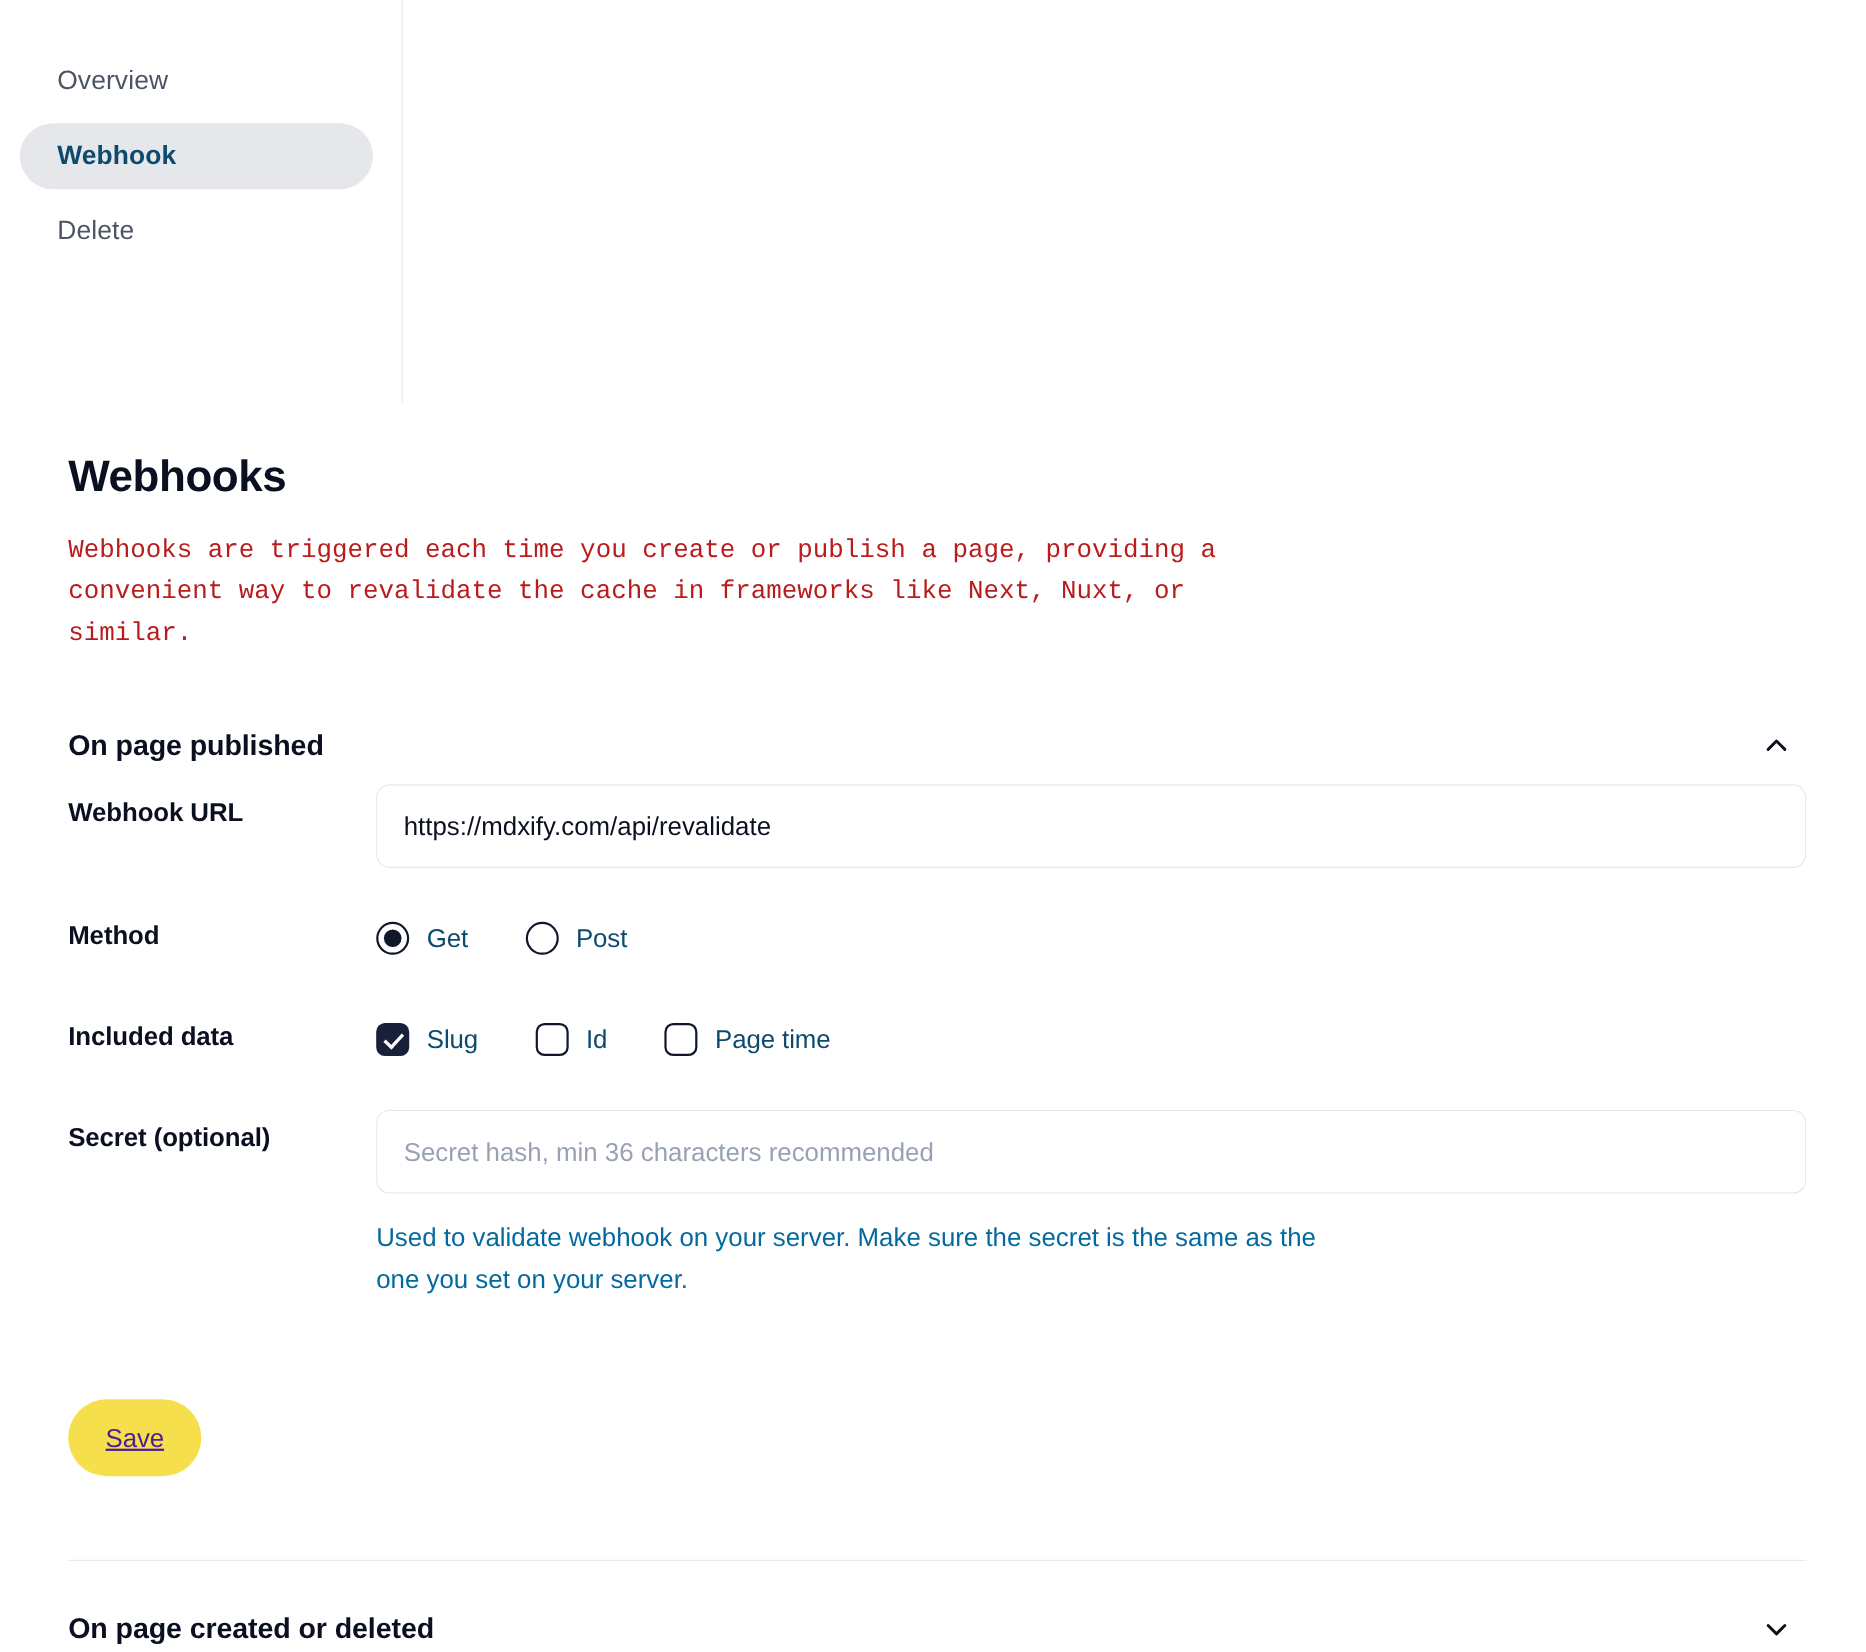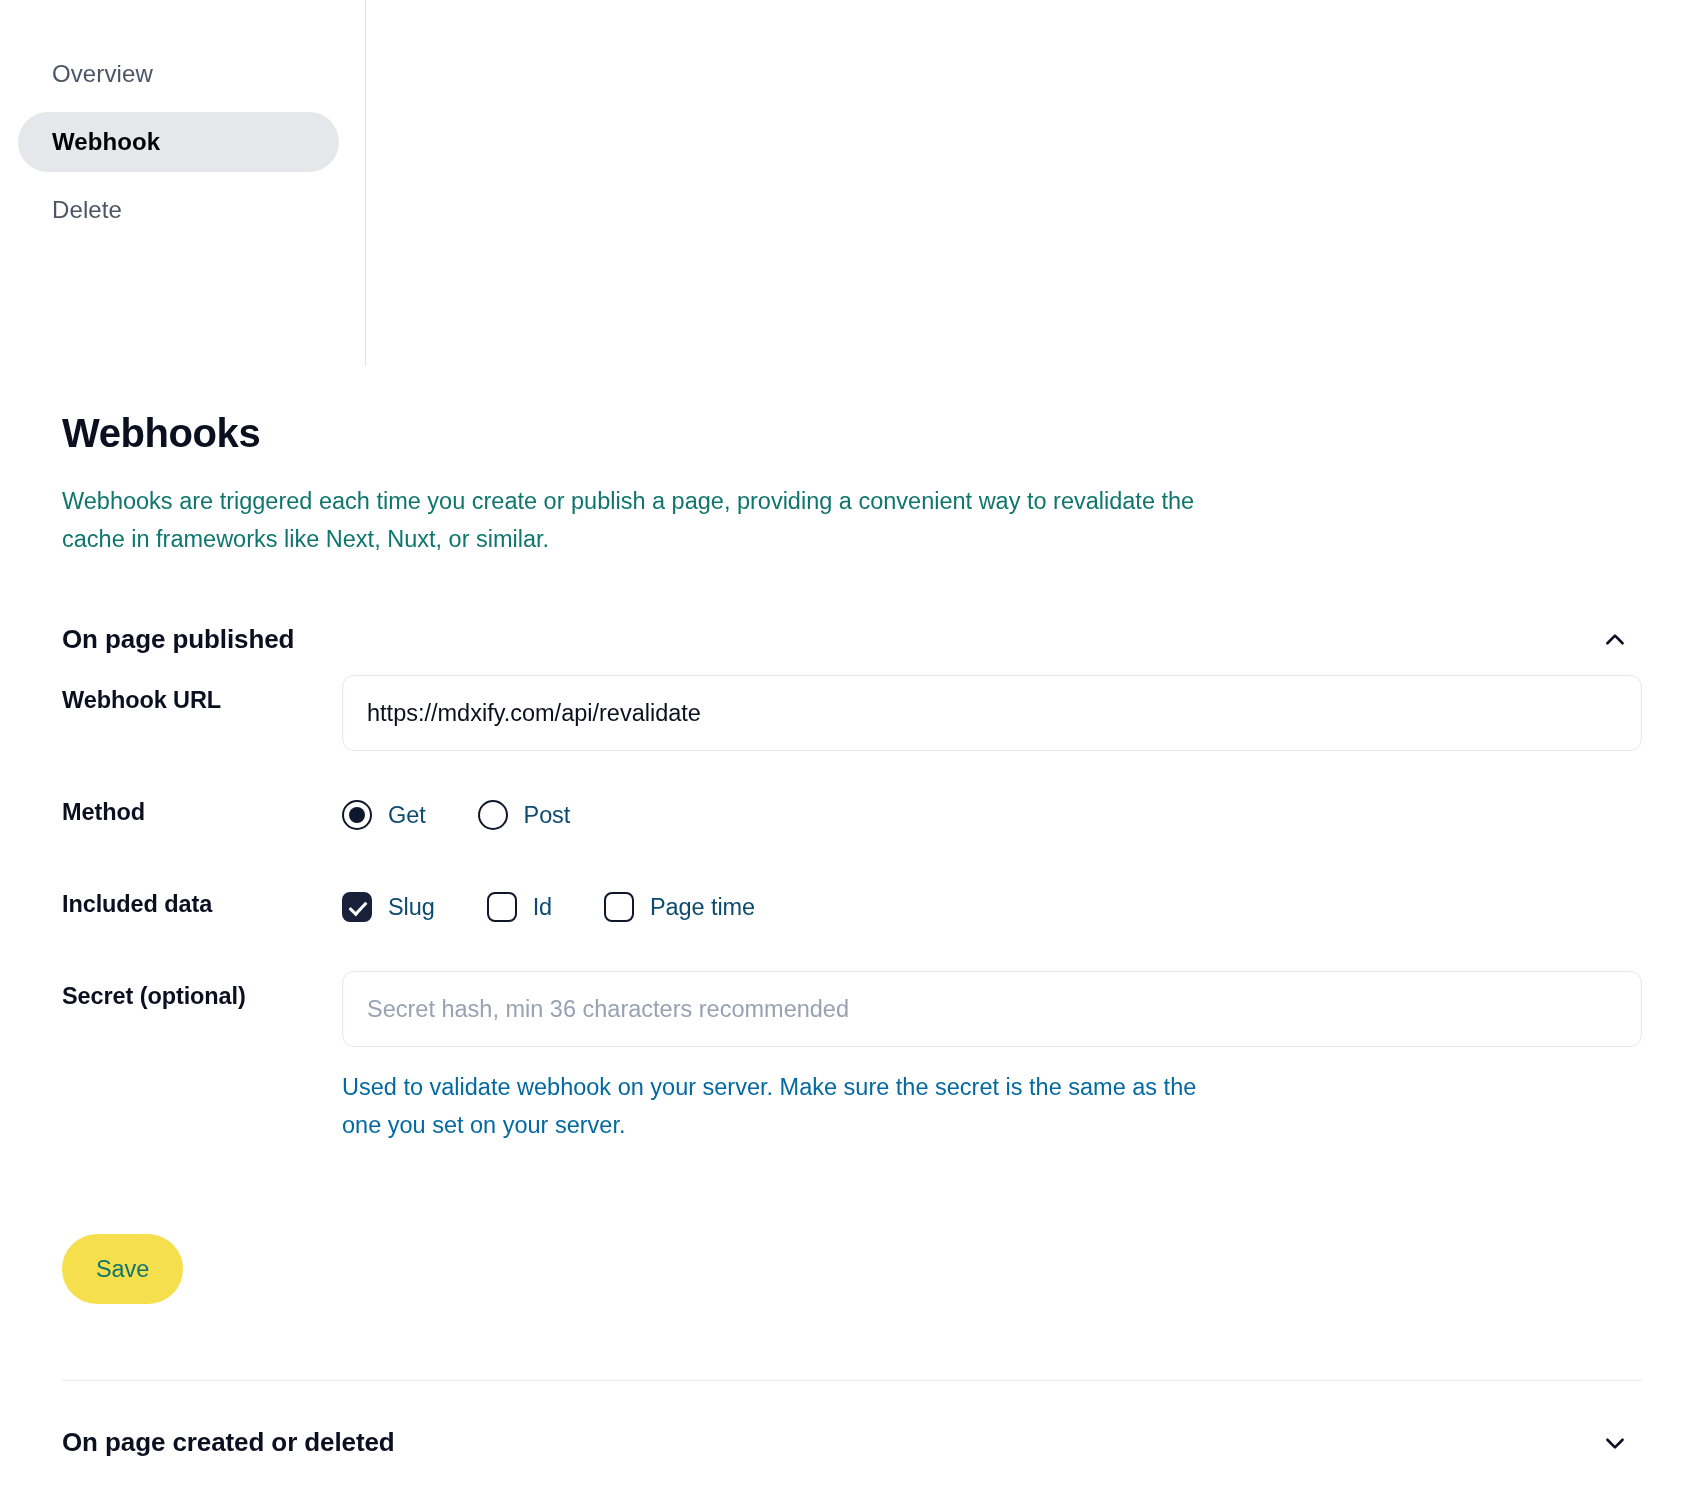--- a/index.html
+++ b/index.html
@@ -39,21 +39,21 @@
     margin-bottom: 8px;
     border-radius: 30px;
     font-size: 24px;
     color: #4b5563;
     letter-spacing: 0.1px;
     cursor: pointer;
     box-sizing: border-box;
   }
   .nav-item.active {
     background: #e5e7eb;
-    color: #000000;
+    color: #0c4a6e;
     font-weight: 600;
   }
 
   
   .main {
     flex: 1 1 auto;
     box-sizing: border-box;
     padding: 44px 54px 0 62px;
     min-width: 0;
   }
@@ -61,23 +61,24 @@
     font-size: 40px;
     font-weight: 600;
     letter-spacing: -0.4px;
     color: #0b1020;
     margin: 0 0 26px 0;
     line-height: 1.15;
   }
   .page-desc {
     font-size: 23.5px;
     line-height: 1.62;
-    color: #0f766e;
+    color: #b91c1c;
     margin: 0 0 62px 0;
     max-width: 1135px;
+    font-family: Liberation Mono, monospace;
   }
 
   
   .section-head {
     display: flex;
     align-items: center;
     justify-content: space-between;
     cursor: pointer;
     padding: 4px 14px 4px 0;
     margin-bottom: 16px;
@@ -202,29 +203,30 @@
     line-height: 1.6;
     color: #0369a1;
     margin-top: 22px;
     max-width: 870px;
   }
 
   .save-btn {
     margin-top: 54px;
     border: none;
     background: #f5df4d;
-    color: #0f766e;
+    color: #4c1d95;
     font-size: 23.5px;
     font-family: "Liberation Sans", sans-serif;
     font-weight: 400;
     padding: 0 34px;
     height: 70px;
     border-radius: 36px;
     cursor: pointer;
     letter-spacing: -0.1px;
+    text-decoration: underline;
   }
 
   .divider {
     border: 0;
     border-top: 1.5px solid #e6e9ef;
     margin: 76px 0 0 0;
   }
   .section-head.collapsed {
     margin: 0;
     padding: 46px 14px 46px 0;

